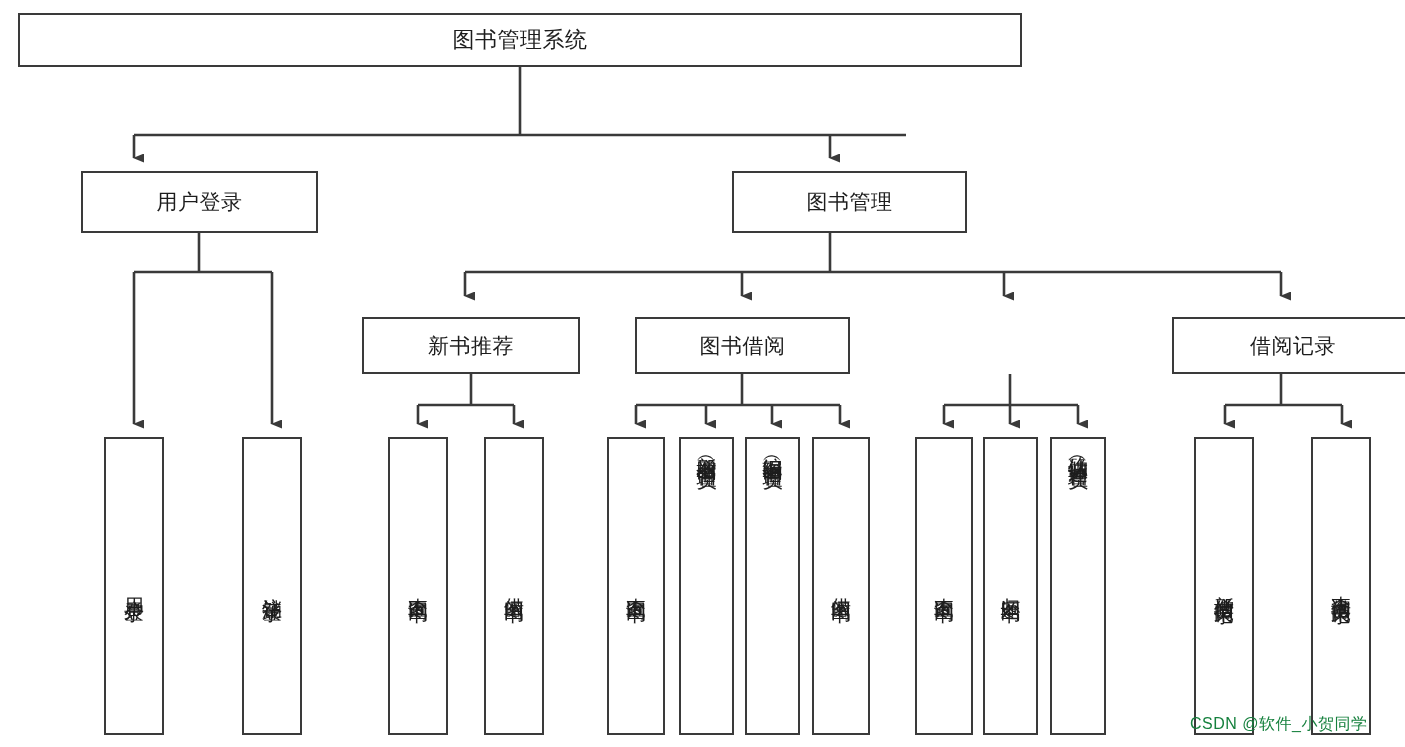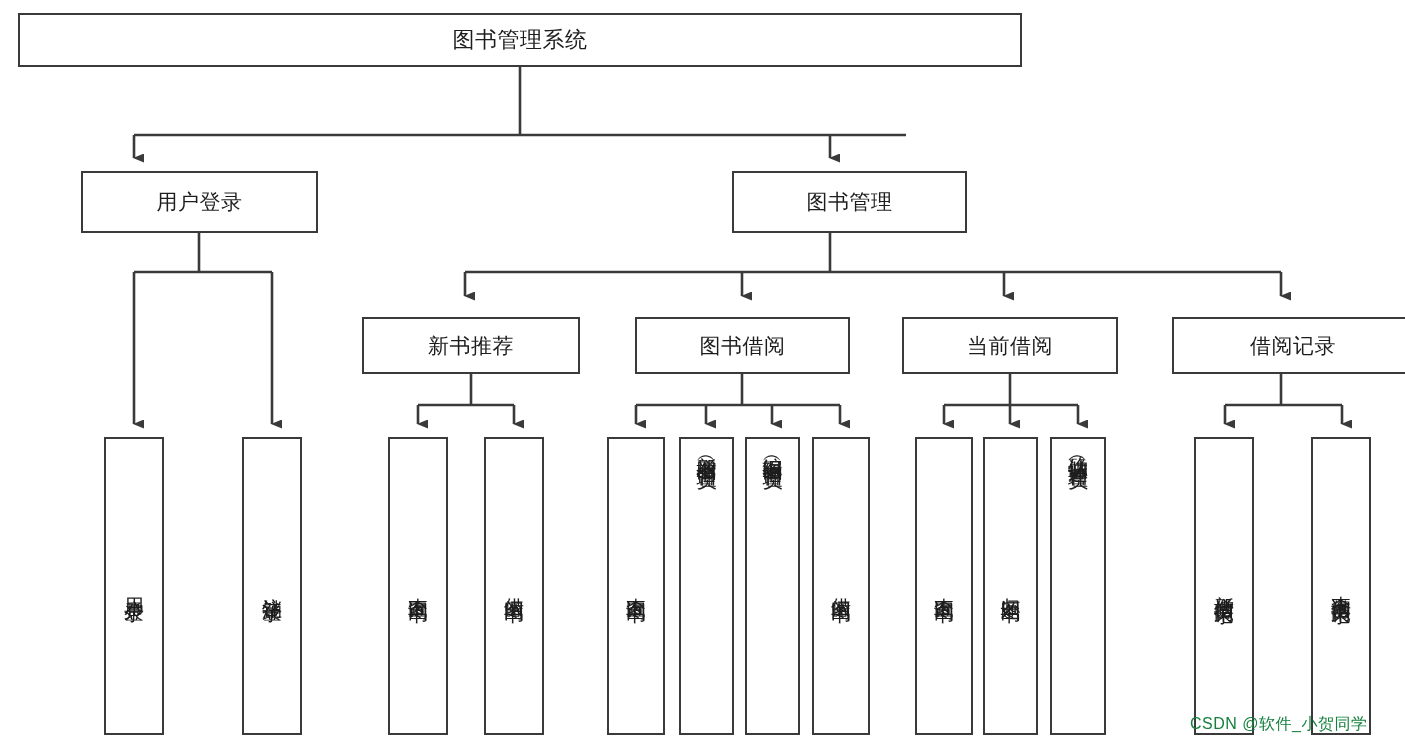--- a/index.html
+++ b/index.html
@@ -147,23 +147,20 @@
   <div class="node-box" style="left:712px; top:171px; width:235px; height:62px;margin-left:20px;">
     <span class="node-label-h">图书管理</span>
   </div>
 
   <div class="node-box" style="left:635px; top:317px; width:215px; height:57px;">
     <span class="node-label-h">图书借阅</span>
   </div>
   <div class="node-box" style="left:362px; top:317px; width:218px; height:57px;">
     <span class="node-label-h">新书推荐</span>
   </div>
-  <div class="node-box" style="left:902px; top:317px; width:216px; height:57px;">
-    <span class="node-label-h">当前借阅</span>
-  </div>
   <div class="node-box" style="left:1172px; top:317px; width:242px; height:57px;">
     <span class="node-label-h">借阅记录</span>
   </div>
 
   <div class="node-box" style="left:104px; top:437px; width:60px; height:298px;">
     <div class="leaf-inner">
       <span class="node-label-v">用户登录</span>
     </div>
   </div>
 

